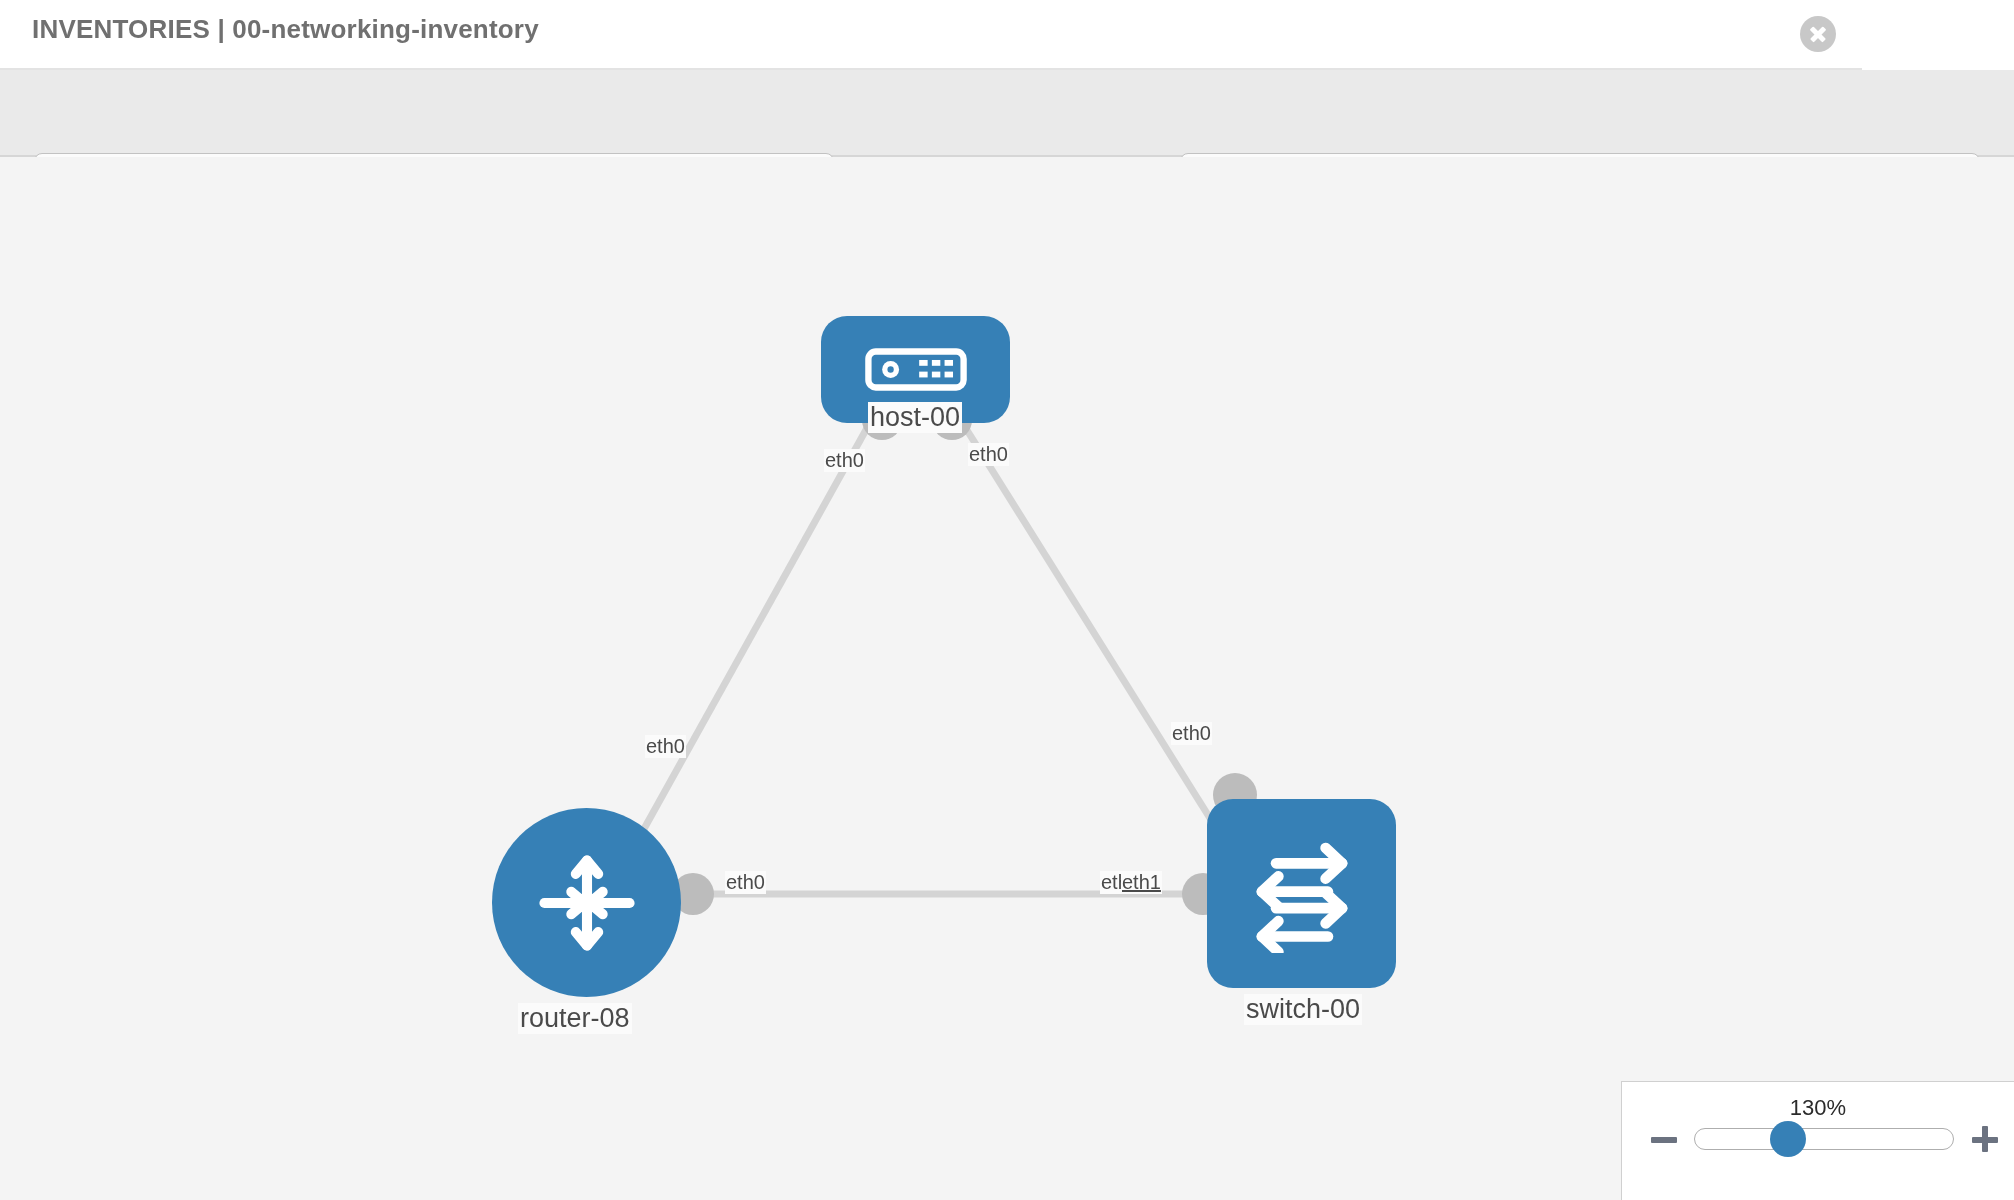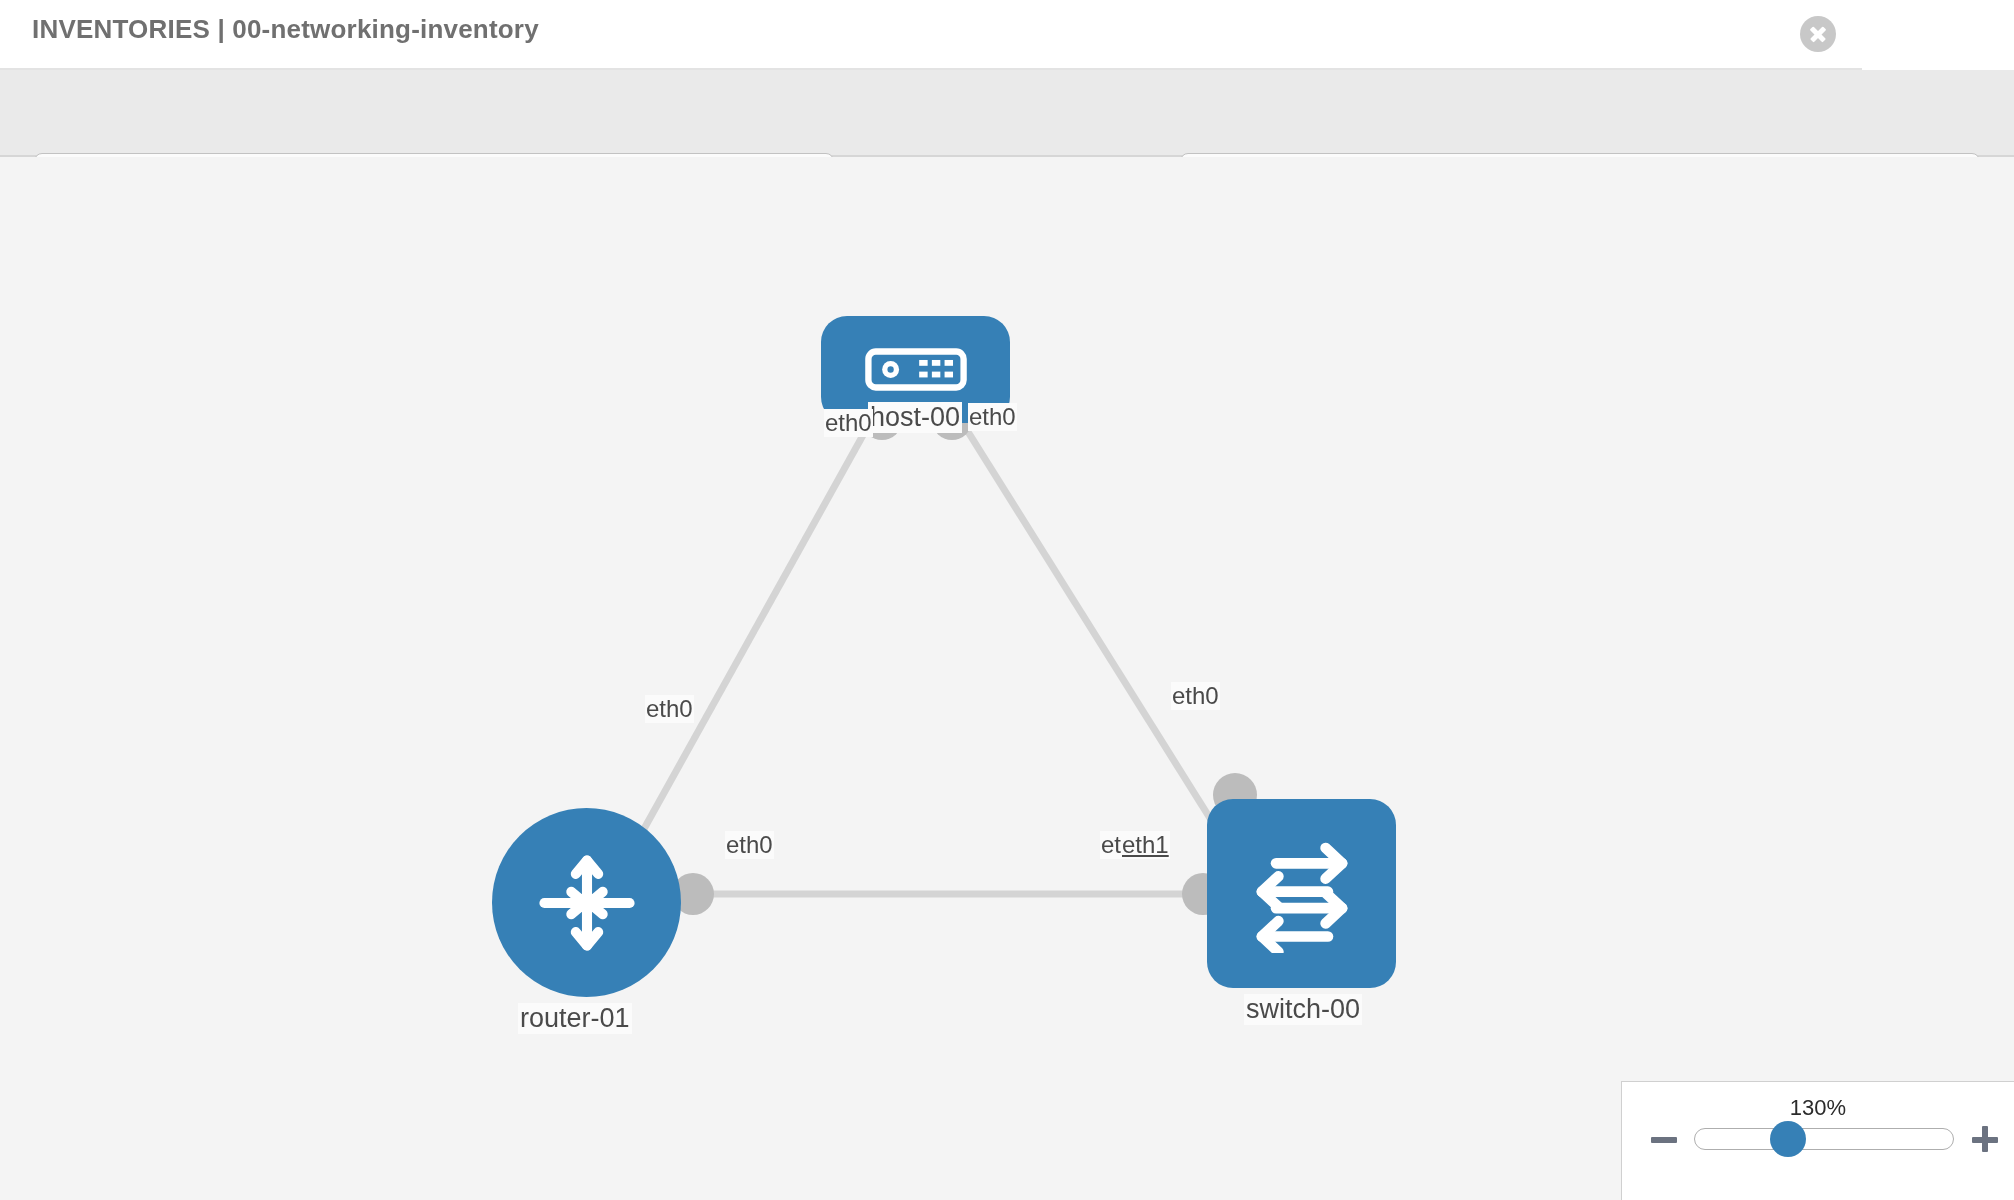--- a/index.html
+++ b/index.html
@@ -120,24 +120,25 @@
   
   .port {
     position: absolute;
     border-radius: 50%;
     background: #bcbcbc;
   }
 
   
   .link-label {
     position: absolute;
-    font-size: 24px; color: #4a4a4a;
+    font-size: 20px; color: #4a4a4a;
     background: #fbfbfb;
     white-space: nowrap;
     padding: 0 1px;
+    margin-top: 40px;
   }
 
   
   .zoom-panel {
     position: absolute;
     left: 1621px; top: 1081px;
     width: 393px; height: 119px;
     background: #ffffff;
     border: 1.5px solid #d0d0d0;
     border-right: none; border-bottom: none;
@@ -260,21 +261,21 @@
           <path d="M40 24 L50 12 L60 24"></path>
           <path d="M50 88 L50 52"></path>
           <path d="M40 76 L50 88 L60 76"></path>
           <path d="M12 50 L48 50"></path>
           <path d="M36 40 L48 50 L36 60"></path>
           <path d="M88 50 L52 50"></path>
           <path d="M64 40 L52 50 L64 60"></path>
         </g>
       </svg>
     </div>
-    <div class="node-label">router-01</div>
+    <div class="node-label">router-08</div>
   </div>
 
   <div class="node" id="node-switch">
     <div class="node-shape">
       <svg viewBox="0 0 100 100" width="118" height="118" aria-hidden="true">
         <g stroke="#ffffff" stroke-width="9" stroke-linecap="round" stroke-linejoin="round" fill="none">
           <path d="M28 24 L84 24"></path>
           <path d="M70 11 L84 24 L70 37"></path>
           <path d="M72 48 L16 48"></path>
           <path d="M30 35 L16 48 L30 61"></path>

